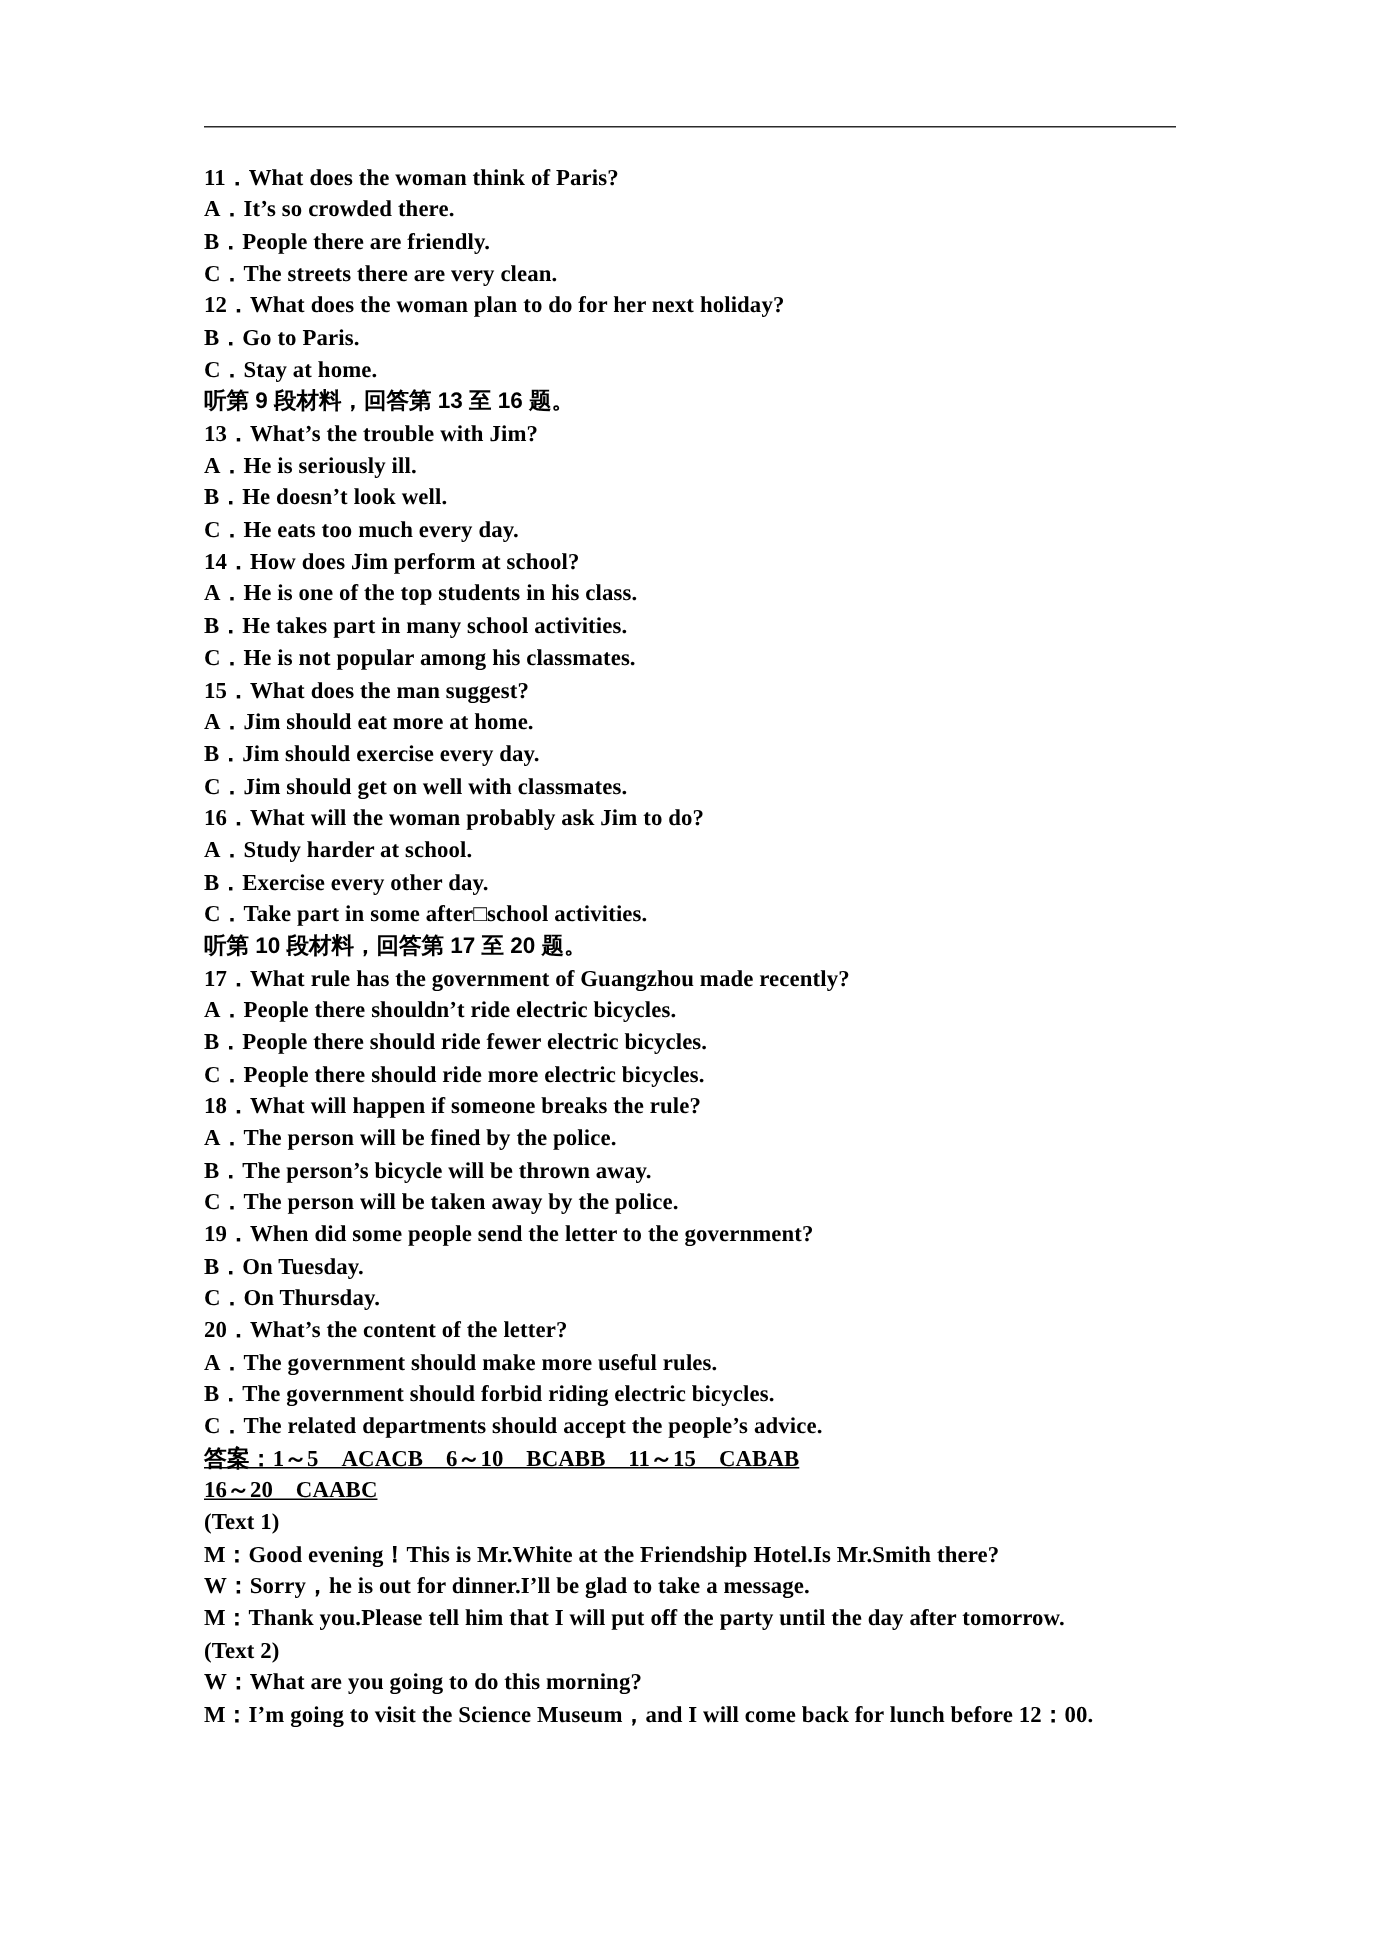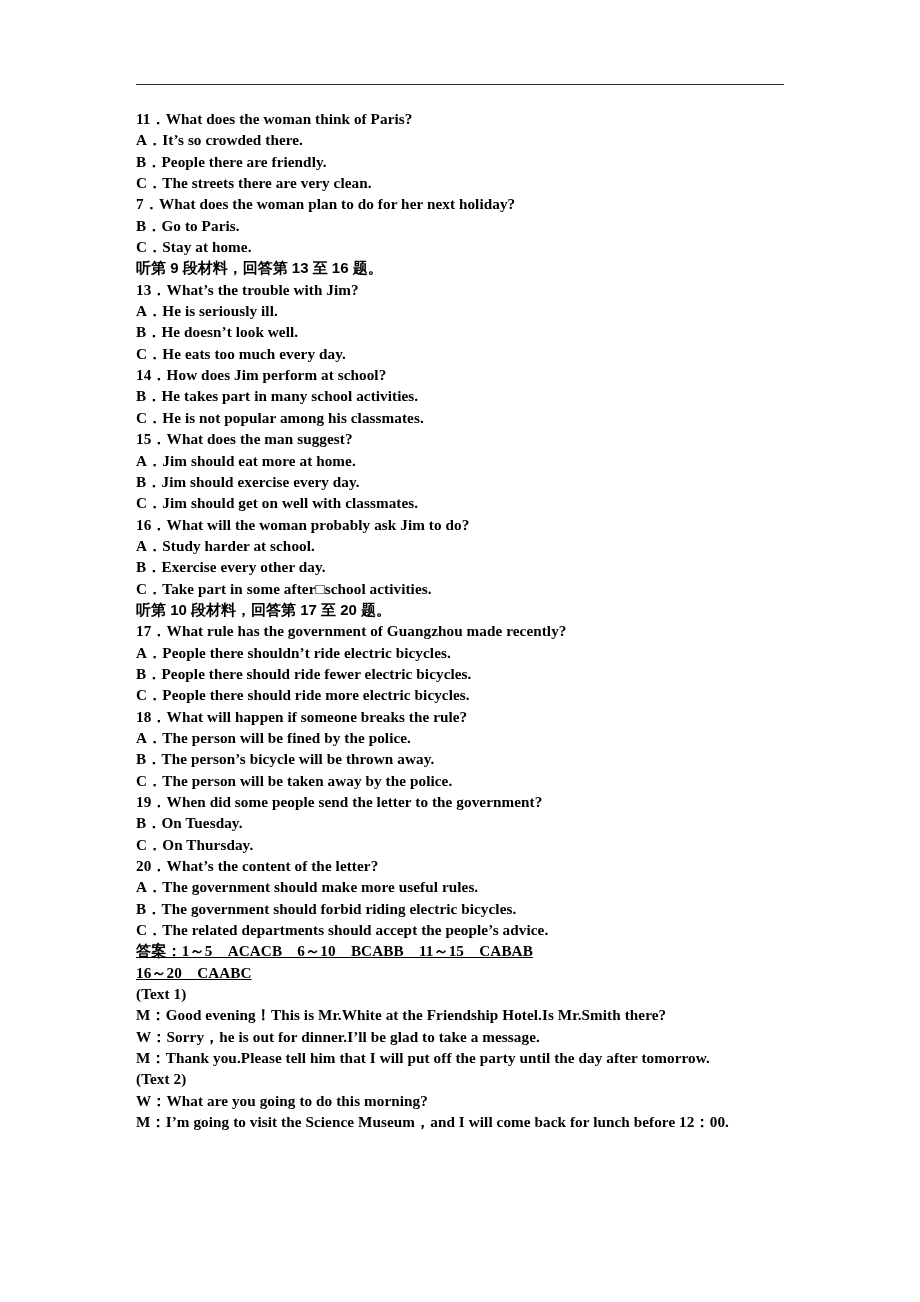--- a/index.html
+++ b/index.html
@@ -61,29 +61,30 @@
 
 <div class="page">
 
   <div class="header-rule"></div>
 
   <div class="content">
       <div class="line">11．What does the woman think of Paris?</div>
       <div class="line">A．It’s so crowded there.</div>
       <div class="line">B．People there are friendly.</div>
       <div class="line">C．The streets there are very clean.</div>
-      <div class="line">7．What does the woman plan to do for her next holiday?</div>
+      <div class="line">12．What does the woman plan to do for her next holiday?</div>
       <div class="line">B．Go to Paris.</div>
       <div class="line">C．Stay at home.</div>
       <div class="line cjk">听第 9 段材料，回答第 13 至 16 题。</div>
       <div class="line">13．What’s the trouble with Jim?</div>
       <div class="line">A．He is seriously ill.</div>
       <div class="line">B．He doesn’t look well.</div>
       <div class="line">C．He eats too much every day.</div>
       <div class="line">14．How does Jim perform at school?</div>
+      <div class="line">A．He is one of the top students in his class.</div>
       <div class="line">B．He takes part in many school activities.</div>
       <div class="line">C．He is not popular among his classmates.</div>
       <div class="line">15．What does the man suggest?</div>
       <div class="line">A．Jim should eat more at home.</div>
       <div class="line">B．Jim should exercise every day.</div>
       <div class="line">C．Jim should get on well with classmates.</div>
       <div class="line">16．What will the woman probably ask Jim to do?</div>
       <div class="line">A．Study harder at school.</div>
       <div class="line">B．Exercise every other day.</div>
       <div class="line">C．Take part in some after□school activities.</div>

